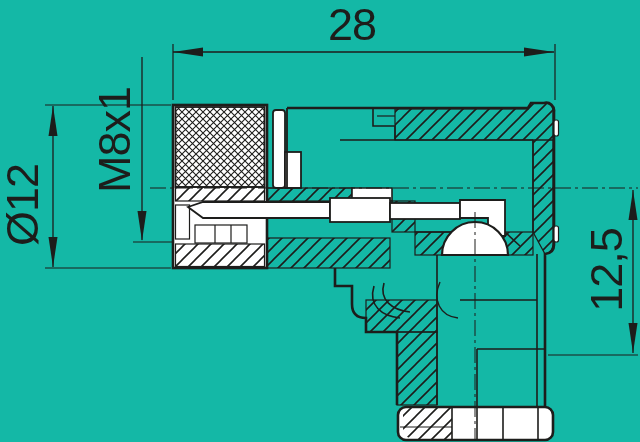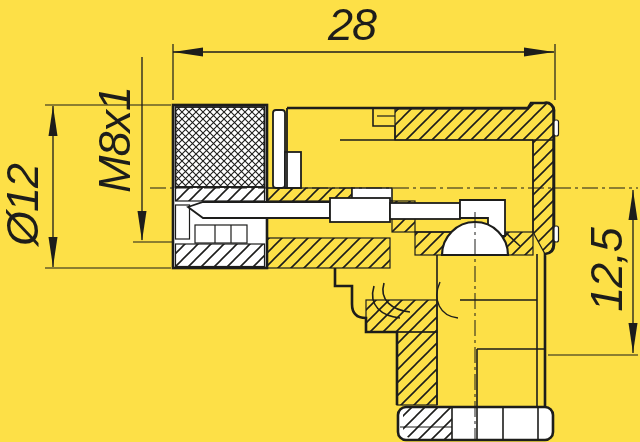--- a/index.html
+++ b/index.html
@@ -1,22 +1,21 @@
 <!DOCTYPE html>
 <html><head>
 <meta charset="utf-8">
 <style>
   html,body{margin:0;padding:0;background:#ffffff;}
   .stage{
     position:relative;
     width:640px;height:442px;
-    background:#fde047;
+    background:#14b8a6;
     overflow:hidden;
     font-family:"Liberation Sans", sans-serif;
-    font-style:italic;
   }
   svg{display:block}
   .dim-text{
     font-family:"Liberation Sans", sans-serif;
     font-size:45px;
     letter-spacing:-1px;
     fill:#1d1d1b;
   }
 </style>
 </head>

